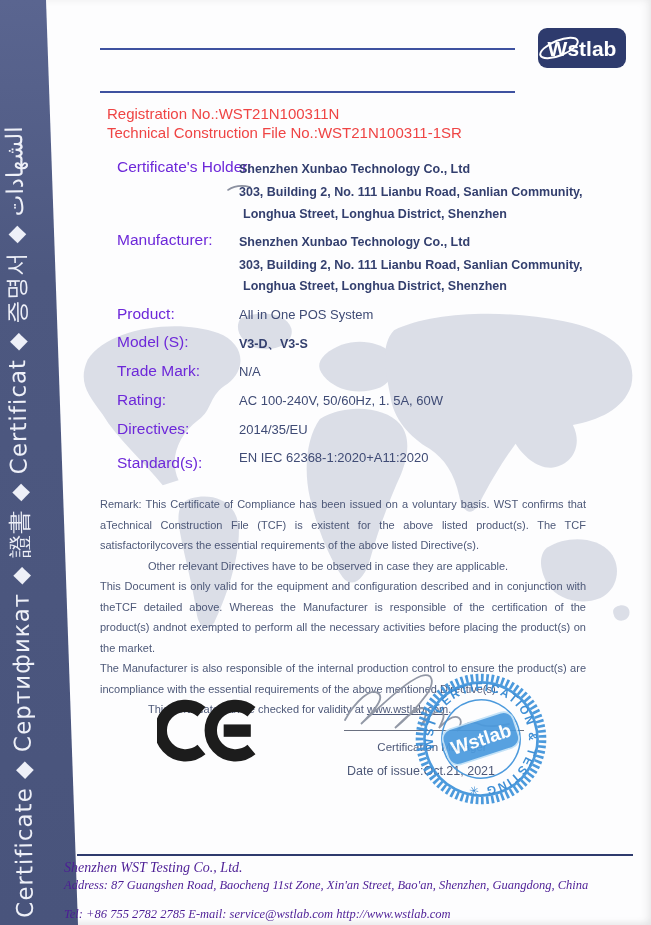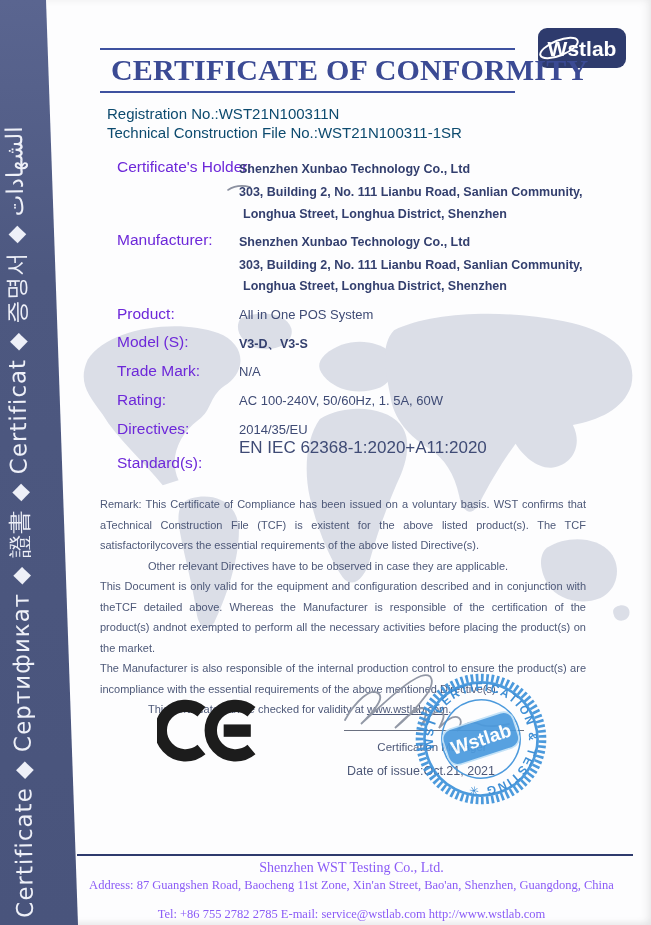--- a/index.html
+++ b/index.html
@@ -16,21 +16,21 @@
             font-family:"DejaVu Sans","Liberation Sans",sans-serif;}
   
   .rule{position:absolute;height:2px;background:#3e52a0;}
   .rule.top{left:100px;top:48px;width:415px;}
   .rule.bottom{left:100px;top:91px;width:415px;}
   .doc-title{position:absolute;left:111px;top:53px;width:400px;
              font-family:"Liberation Serif","DejaVu Serif",serif;font-weight:700;
              font-size:30px;color:#3b4a94;letter-spacing:.2px;white-space:nowrap;}
   .logo{position:absolute;left:537px;top:26px;width:90px;height:44px;}
   
-  .reg{position:absolute;left:107px;color:#0c4a6e;font-size:15px;white-space:nowrap;}
+  .reg{position:absolute;left:107px;color:#ef4444;font-size:15px;white-space:nowrap;}
   .reg.l1{top:105px;} .reg.l2{top:124px;}
   
   .flabel{position:absolute;left:117px;color:#6d28d9;font-size:15.5px;white-space:nowrap;}
   .fval{position:absolute;left:239px;color:#333f6e;font-size:12.5px;font-weight:700;white-space:nowrap;}
   .fval.plain{font-weight:400;color:#3f4b75;font-size:13px;}
   
   .map{position:absolute;left:58px;top:296px;width:593px;height:345px;opacity:.62;}
   
   .remark{position:absolute;left:100px;top:494px;width:486px;color:#4d5878;
           font-size:11px;line-height:20.5px;}
@@ -41,22 +41,22 @@
   .ce{position:absolute;left:157px;top:697px;}
   .sig{position:absolute;left:341px;top:668px;}
   .sigrule{position:absolute;left:344px;top:730px;width:180px;height:1px;background:#6a7080;}
   .sigrole{position:absolute;left:352px;top:741px;width:160px;text-align:center;
            color:#4d5878;font-size:11.5px;}
   .issuedate{position:absolute;left:347px;top:764px;color:#4d5878;font-size:12.5px;}
   .stamp{position:absolute;left:414px;top:672px;width:134px;height:134px;opacity:.92;}
   .penmark{position:absolute;left:226px;top:182px;}
   
   .fdivider{position:absolute;left:77px;top:854px;width:556px;height:2px;background:#2e3b6d;}
-  .footer{position:absolute;left:64px;top:860px;width:575px;text-align:center;
-          color:#8b5cf6;font-family:"Liberation Serif","DejaVu Serif",serif;}
+  .footer{position:absolute;left:64px;top:860px;width:575px;text-align:left;
+          color:#4c1d95;font-family:"Liberation Serif","DejaVu Serif",serif;font-style:italic;}
   .footer .co{font-size:14px;} .footer .ad{font-size:12.5px;margin-top:2px;} .footer .ct{font-size:12.5px;margin-top:14px;}
 </style>
 </head>
 <body>
 
 <div class="page">
 
   <svg class="map" viewBox="0 0 600 340" aria-hidden="true">
     <g fill="#c7ccda">
       <path d="M30,60 C50,28 120,18 162,33 C188,43 192,68 172,84 C152,96 157,110 142,121 C122,136 112,160 122,182 L106,187 C86,162 60,140 45,115 C30,95 20,82 30,60 Z"></path>
@@ -74,21 +74,20 @@
     <div class="vtext">Certificate ◆ Сертификат ◆ 證書 ◆ Certificat ◆ 증명서 ◆ الشهادات</div>
   </div>
 
   <svg class="logo" viewBox="0 0 90 44">
     <rect x="1" y="2" width="88" height="40" rx="9" fill="#2e3b6d"></rect>
     <text x="45" y="30" text-anchor="middle" fill="#ffffff" font-size="21" font-weight="bold" font-family="Liberation Sans, DejaVu Sans, sans-serif">Wstlab</text>
     <ellipse cx="22" cy="22" rx="20" ry="7.5" fill="none" stroke="#ffffff" stroke-width="2" transform="rotate(-22 22 22)"></ellipse>
   </svg>
 
   <div class="rule top"></div>
-  <div class="doc-title">CERTIFICATE OF CONFORMITY</div>
   <div class="rule bottom"></div>
 
   <div class="reg l1">Registration No.:WST21N100311N</div>
   <div class="reg l2">Technical Construction File No.:WST21N100311-1SR</div>
 
   <svg class="penmark" width="26" height="12" viewBox="0 0 26 12">
     <path d="M2,8 C8,4 16,3 24,5" fill="none" stroke="#8b90a0" stroke-width="1.6" stroke-linecap="round"></path>
   </svg>
 
   <div>
@@ -118,21 +117,21 @@
   <div>
     <div class="flabel" style="top:391px">Rating:</div>
     <div class="fval plain" style="top:393px">AC 100-240V, 50/60Hz, 1. 5A, 60W</div>
   </div>
   <div>
     <div class="flabel" style="top:420px">Directives:</div>
     <div class="fval plain" style="top:422px">2014/35/EU</div>
   </div>
   <div>
     <div class="flabel" style="top:454px">Standard(s):</div>
-    <div class="fval plain" style="top:438px;font-size:17px">EN IEC 62368-1:2020+A11:2020</div>
+    <div class="fval plain" style="top:450px;font-size:13px">EN IEC 62368-1:2020+A11:2020</div>
   </div>
 
   <div class="remark">
     <p>Remark: This Certificate of Compliance has been issued on a voluntary basis. WST confirms that aTechnical Construction File (TCF) is existent for the above listed product(s). The TCF satisfactorilycovers the essential requirements of the above listed Directive(s).</p>
     <p class="noj">Other relevant Directives have to be observed in case they are applicable.</p>
     <p>This Document is only valid for the equipment and configuration described and in conjunction with theTCF detailed above. Whereas the Manufacturer is responsible of the certification of the product(s) andnot exempted to perform all the necessary activities before placing the product(s) on the market.</p>
     <p>The Manufacturer is also responsible of the internal production control to ensure the product(s) are incompliance with the essential requirements of the above mentioned Directive(s).</p>
     <p class="noj"><span>This certificate can be checked for validity at </span><a href="#">www.wstlab.com</a><span>.</span></p>
   </div>
 

